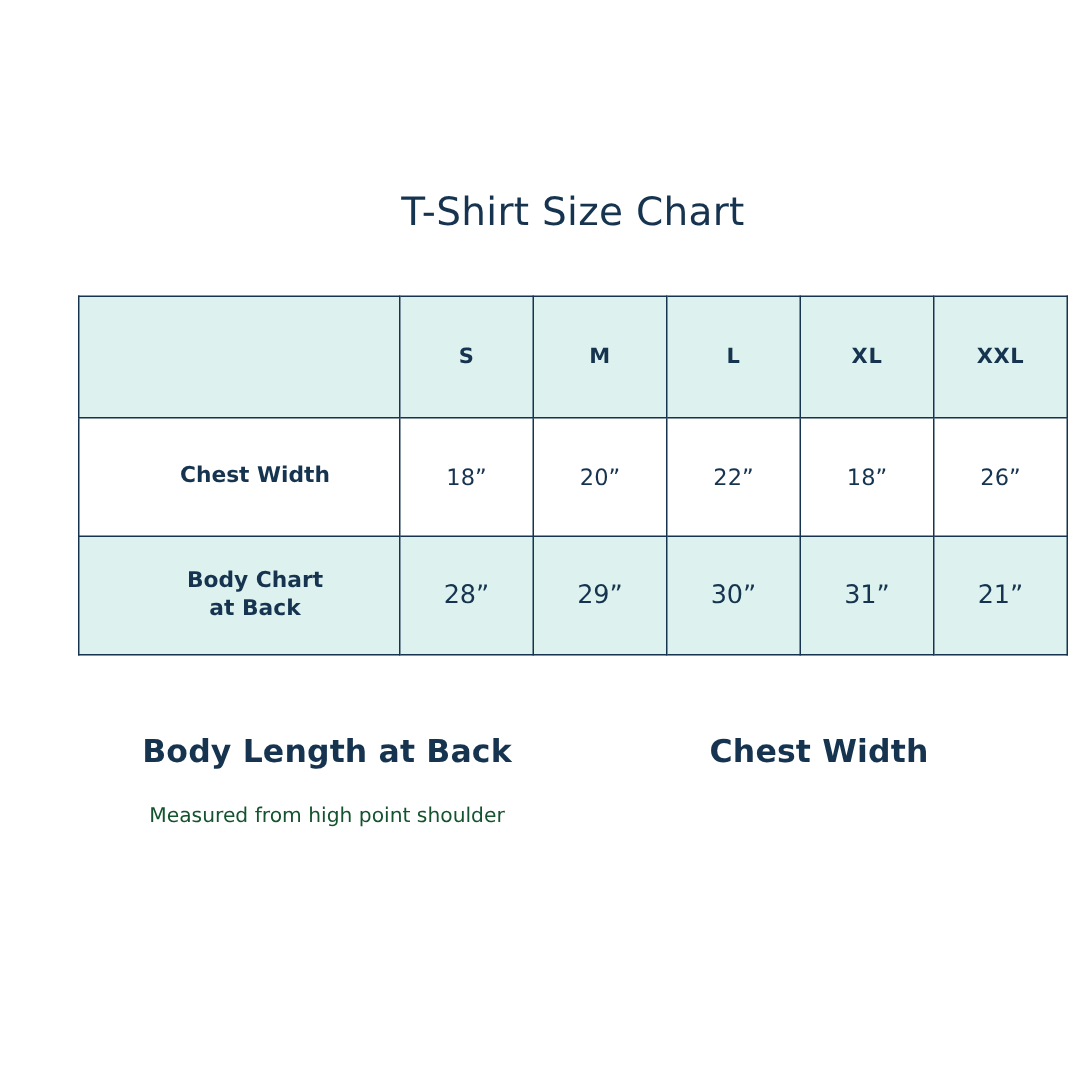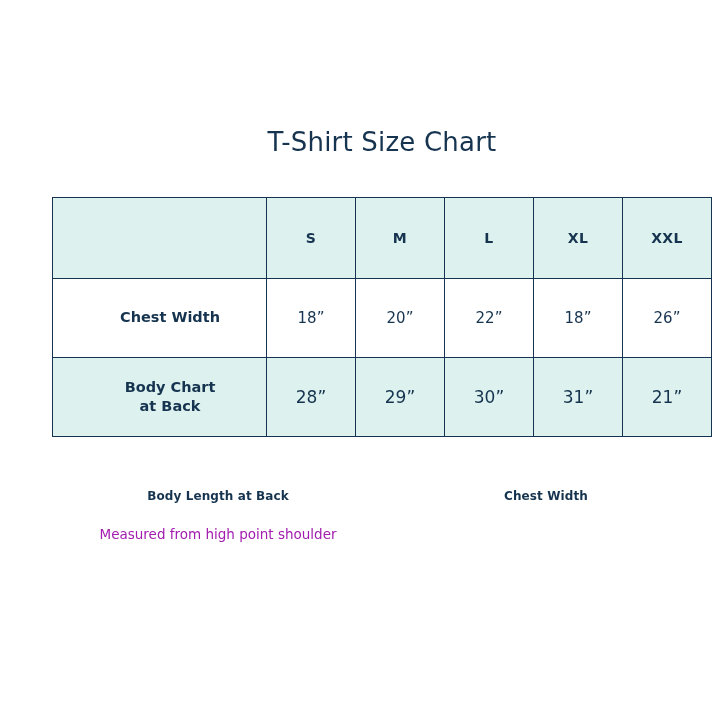--- a/index.html
+++ b/index.html
@@ -91,32 +91,32 @@
     margin-top: 52px;
     width: 660px;
     justify-content: space-between;
   }
   .note {
     width: 320px;
     text-align: center;
   }
   .note h3 {
     margin: 0;
-    font-size: 12px;
+    font-size: 21px;
     font-weight: 700;
     color: #16344f;
     letter-spacing: 0.1px;
   }
   .note p {
     margin: 0;
     margin-top: 20px;
     font-size: 13.5px;
     font-weight: 400;
     line-height: 1.65;
-    color: #a21caf;
+    color: #14532d;
   }
   .note.left { margin-left: 6px; }
   .note.right { margin-right: 6px; }
 </style>
 </head>
 <body>
 
 <div class="page">
 
   <h1 class="title">T-Shirt Size Chart</h1>

